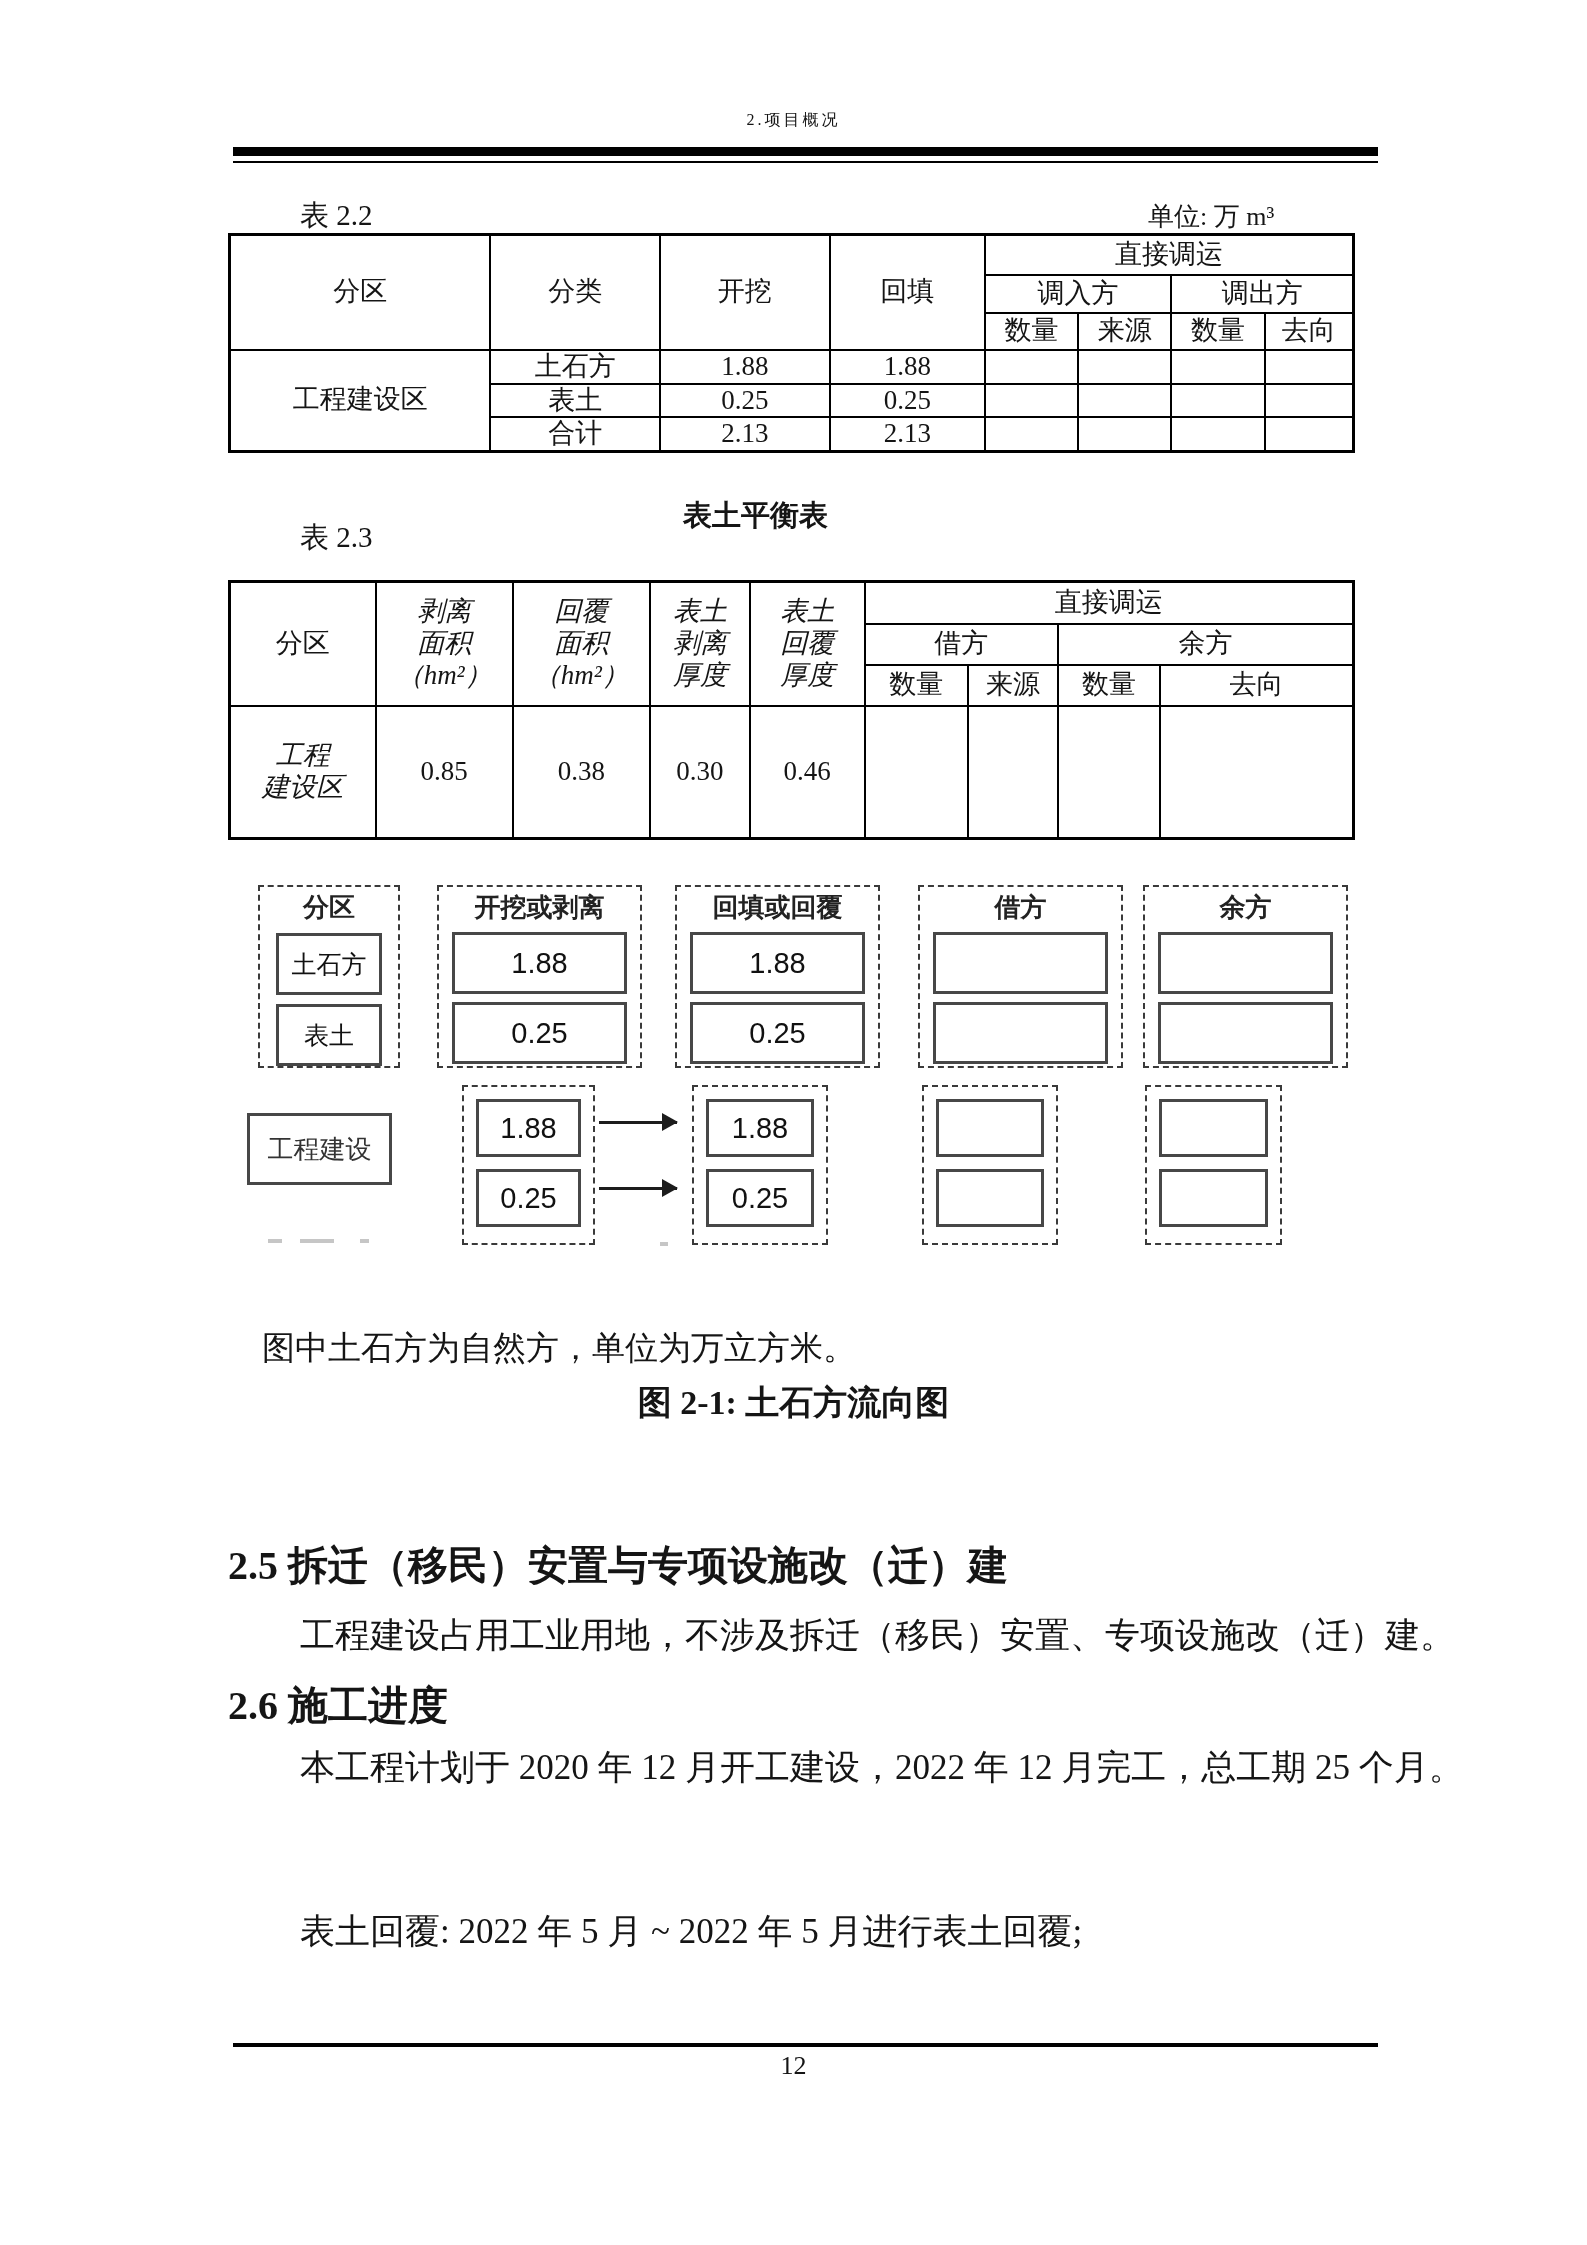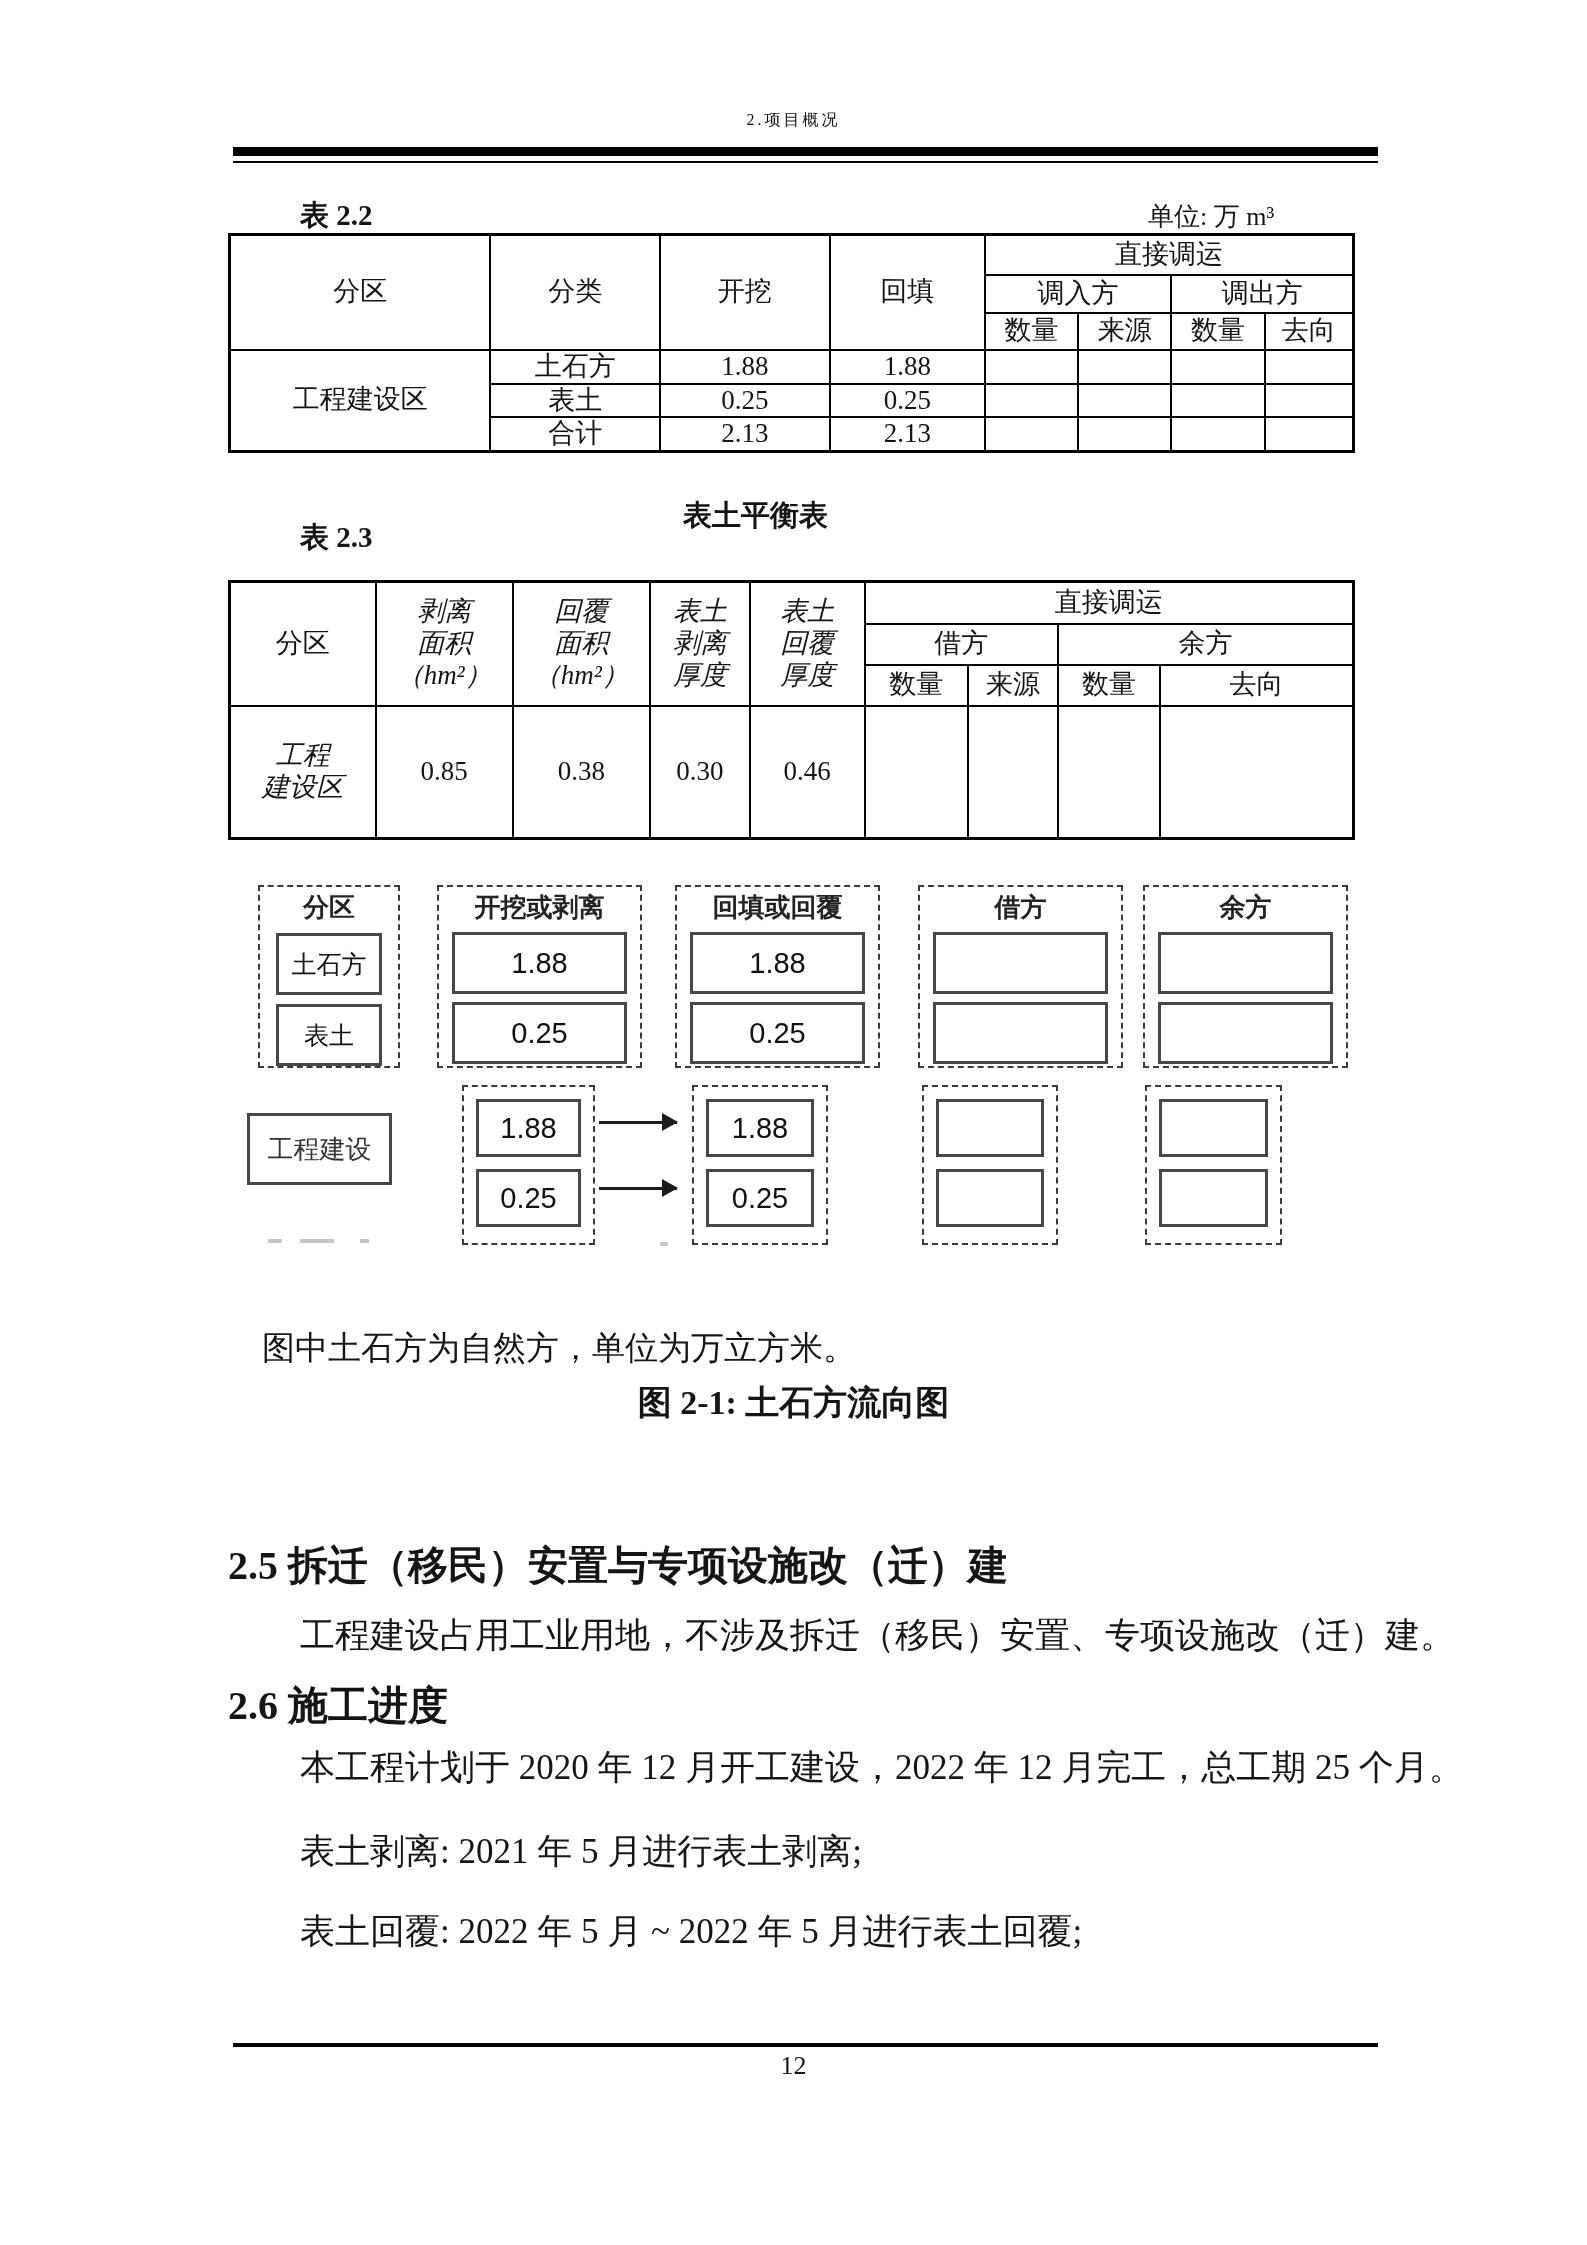--- a/index.html
+++ b/index.html
@@ -14,21 +14,21 @@
   }
   .abs{position:absolute;}
 
   
   .hdr-title{left:0;right:0;top:110px;text-align:center;font-size:16px;letter-spacing:3px;}
   .rule{left:233px;width:1145px;background:#000;}
   .rule-thick{top:147px;height:9px;}
   .rule-thin{top:161px;height:2px;}
 
   
-  .cap-label{font-size:29px;font-weight:bold;}
+  .cap-label{font-size:29px;font-weight:normal;}
   .cap-title{font-size:29px;font-weight:bold;text-align:center;}
   .cap-unit{font-size:26px;}
 
   
   table.tbl{border-collapse:collapse;table-layout:fixed;background:#fff;}
   table.tbl td{
     border:2px solid #000;
     text-align:center;vertical-align:middle;
     font-size:27px;line-height:1.18;padding:0 10px;
     overflow:hidden;
@@ -249,19 +249,18 @@
   <div class="abs remnant" style="left:360px;top:1239px;width:9px;"></div>
   <div class="abs remnant" style="left:660px;top:1242px;width:8px;"></div>
 
   <div class="abs note-text">图中土石方为自然方，单位为万立方米。</div>
   <div class="abs fig-caption">图 2-1: 土石方流向图</div>
 
   <div class="abs sec-heading" style="top:1538px;">2.5 拆迁（移民）安置与专项设施改（迁）建</div>
   <div class="abs body-text" style="top:1612px;">工程建设占用工业用地，不涉及拆迁（移民）安置、专项设施改（迁）建。</div>
   <div class="abs sec-heading" style="top:1678px;">2.6 施工进度</div>
   <div class="abs body-text" style="top:1744px;">本工程计划于 2020 年 12 月开工建设，2022 年 12 月完工，总工期 25 个月。</div>
-  <div class="abs body-text" style="top:1828px;">表土剥离: 2021 年 5 月进行表土剥离;</div>
   <div class="abs body-text" style="top:1908px;">表土回覆: 2022 年 5 月 ~ 2022 年 5 月进行表土回覆;</div>
 
   <div class="abs rule footer-rule"></div>
   <div class="abs page-num">12</div>
 
 </div>
 
 </body></html>

